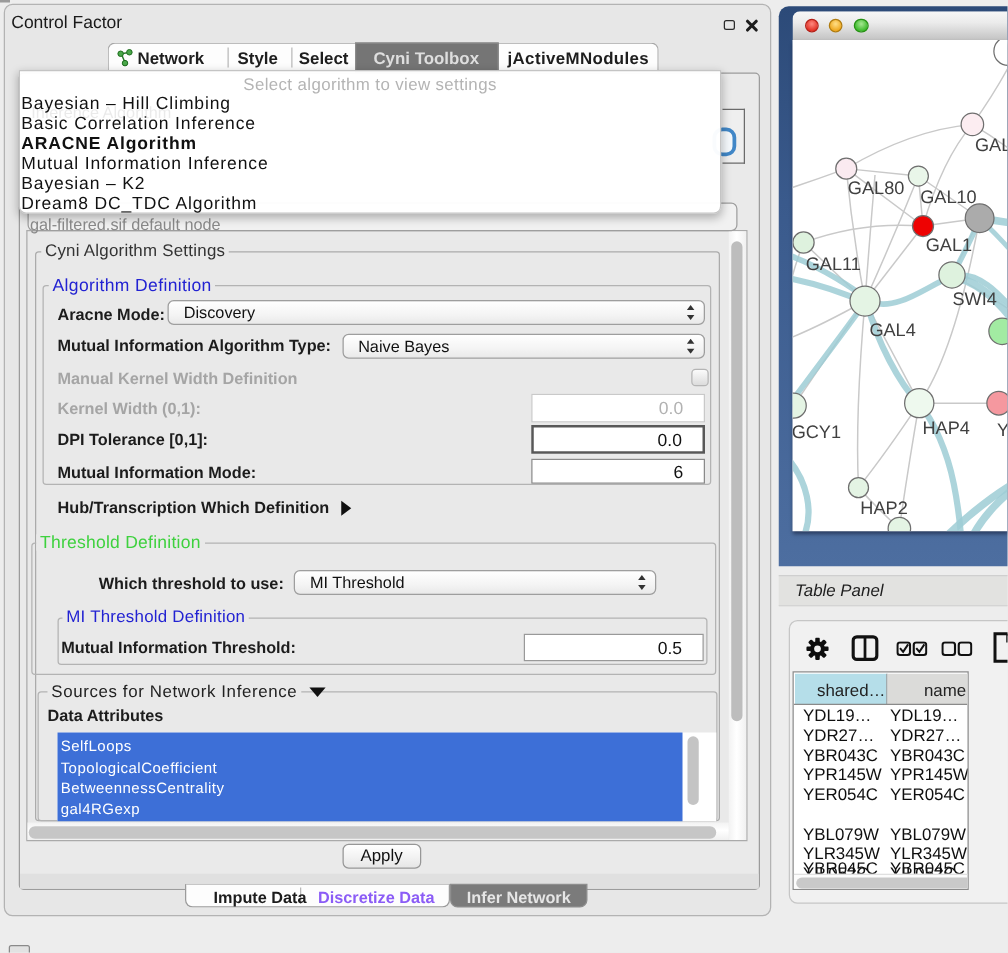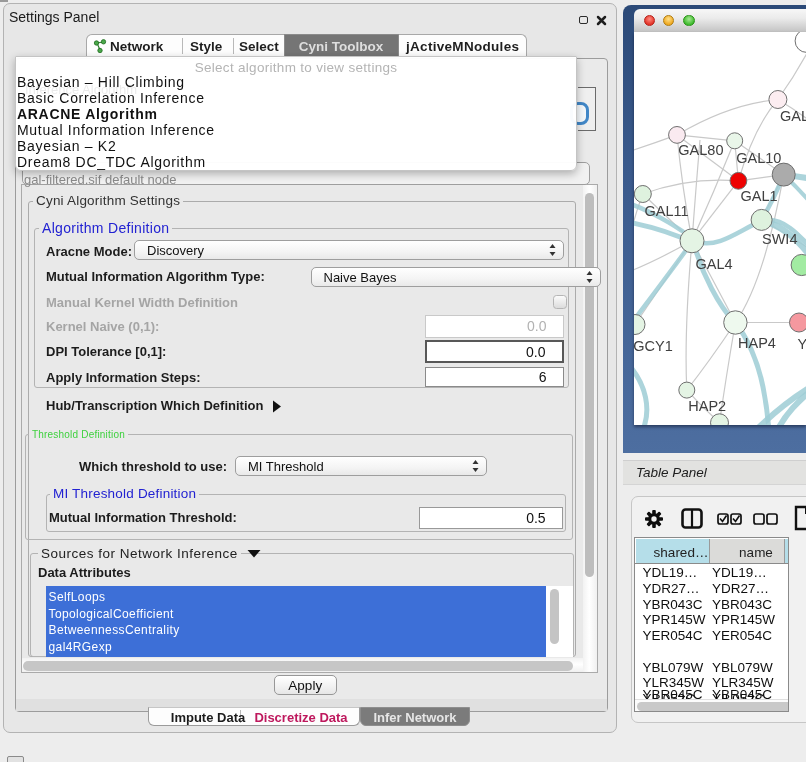--- a/index.html
+++ b/index.html
@@ -20,21 +20,21 @@
   .trow i:nth-child(2){left:77.5px;}
   .trow i:nth-child(3){left:156.9px;}
 </style>
 </head>
 <body>
 
 <div class="abs" style="left:0;top:0;width:8px;height:2px;background:#9a9a9a;"></div>
 
 <div class="abs" id="cpwin" style="left:3px;top:3px;width:614px;height:730px;background:#e7e7e7;border:1px solid #b3b3b3;border-radius:7px;box-sizing:border-box;">
 </div>
-<div class="abs" style="left:9px;top:8.5px;font-size:14px;color:#1a1a1a;">Settings Panel</div>
+<div class="abs" style="left:9px;top:8.5px;font-size:14px;color:#1a1a1a;">Control Factor</div>
 
 <div class="abs" style="left:579px;top:15.5px;width:6.8px;height:6.8px;border:1.5px solid #2b2b2b;border-radius:2px;"></div>
 <svg class="abs" style="left:595.5px;top:15px;" width="11" height="11" viewBox="0 0 11 11">
  <path d="M2 2 L9 9 M9 2 L2 9" stroke="#1d1d1d" stroke-width="2.5" stroke-linecap="round"></path>
 </svg>
 
 <div class="abs" style="left:14.5px;top:57.5px;width:593px;height:654px;background:#eaeaea;border:1px solid #9c9c9c;border-radius:4px;box-sizing:border-box;"></div>
 <div class="abs" style="left:15.5px;top:698.5px;width:591px;height:12.5px;background:#e0e0e0;"></div>
 
 <div class="abs" style="left:86px;top:34px;width:441px;height:24px;background:#fdfdfd;border:1px solid #a8a8a8;border-bottom:none;border-radius:6px 6px 0 0;box-sizing:border-box;"></div>
@@ -75,51 +75,51 @@
 
 <div class="abs lbl" style="left:46px;top:243.5px;">Aracne Mode:</div>
 <div class="combo" style="left:134px;top:239.5px;width:429.5px;height:20.5px;">
   <span class="ct">Discovery</span>
   <svg class="ar" viewBox="0 0 7 12">
       <path d="M3.5 0 L6.5 4 H0.5 Z" fill="#333"></path>
       <path d="M3.5 12 L6.5 8 H0.5 Z" fill="#333"></path>
     </svg>
 </div>
 <div class="abs lbl" style="left:46px;top:269px;">Mutual Information Algorithm Type:</div>
-<div class="combo" style="left:273.5px;top:266.5px;width:290px;height:20.5px;margin-left:37px;">
+<div class="combo" style="left:273.5px;top:266.5px;width:290px;height:20.5px;">
   <span class="ct">Naive Bayes</span>
   <svg class="ar" viewBox="0 0 7 12">
       <path d="M3.5 0 L6.5 4 H0.5 Z" fill="#333"></path>
       <path d="M3.5 12 L6.5 8 H0.5 Z" fill="#333"></path>
     </svg>
 </div>
 <div class="abs lbl dis" style="left:46px;top:294.5px;">Manual Kernel Width Definition</div>
 <div class="abs" style="left:553px;top:295px;width:14px;height:14px;border:1px solid #b5b5b5;border-radius:3.5px;background:linear-gradient(#fbfbfb,#dcdcdc);box-sizing:border-box;"></div>
-<div class="abs lbl dis" style="left:46px;top:318.5px;">Kernel Naive (0,1):</div>
+<div class="abs lbl dis" style="left:46px;top:318.5px;">Kernel Width (0,1):</div>
 <div class="fld" style="left:424.5px;top:314.5px;width:139px;height:23.5px;border:1px solid #c9c9c9;">
     <span style="color:#b2b2b2;">0.0</span>
   </div>
 <div class="abs lbl" style="left:46px;top:343.5px;">DPI Tolerance [0,1]:</div>
 <div class="fld" style="left:424.5px;top:340px;width:139px;height:23px;border:2px solid #585858;">
     <span style="color:#111;">0.0</span>
   </div>
-<div class="abs lbl" style="left:46px;top:369.5px;">Apply Information Steps:</div>
+<div class="abs lbl" style="left:46px;top:369.5px;">Mutual Information Mode:</div>
 <div class="fld" style="left:424.5px;top:366.5px;width:139px;height:20.5px;border:1px solid #8a8a8a;">
     <span style="color:#111;">6</span>
   </div>
 
 <div class="abs lbl" style="left:46px;top:398.3px;">Hub/Transcription Which Definition</div>
 <svg class="abs" style="left:272px;top:400px;" width="10" height="13" viewBox="0 0 10 13">
     <path d="M1 0.5 L9 6.5 L1 12.5 Z" fill="#111"></path>
   </svg>
 
 <div class="gb" style="left:25px;top:433.5px;width:547.5px;height:106px;border-color:#b3b3b3;"></div>
-<div class="gl" style="left:29px;top:433.5px;color:#3ed13e;font-size:10px;letter-spacing:0.2px;">Threshold Definition</div>
+<div class="gl" style="left:29px;top:433.5px;color:#3ed13e;font-size:14px;letter-spacing:0.2px;">Threshold Definition</div>
 <div class="abs lbl" style="left:79px;top:458.5px;">Which threshold to use:</div>
-<div class="combo" style="left:235px;top:456px;width:252px;height:20px;">
+<div class="combo" style="left:235px;top:456px;width:290px;height:20px;">
   <span class="ct">MI Threshold</span>
   <svg class="ar" viewBox="0 0 7 12">
       <path d="M3.5 0 L6.5 4 H0.5 Z" fill="#333"></path>
       <path d="M3.5 12 L6.5 8 H0.5 Z" fill="#333"></path>
     </svg>
 </div>
 <div class="gb" style="left:45.5px;top:493.5px;width:520.5px;height:38px;border-color:#b3b3b3;"></div>
 <div class="gl" style="left:50px;top:493px;color:#2222d2;font-size:13.5px;letter-spacing:0.2px;">MI Threshold Definition</div>
 <div class="abs lbl" style="left:49px;top:510px;">Mutual Information Threshold:</div>
 <div class="fld" style="left:418.6px;top:507px;width:144px;height:22px;border:1px solid #999;">
@@ -152,21 +152,21 @@
 Dream8 DC_TDC Algorithm</div>
 
 <div class="abs" style="left:274px;top:675px;width:62.5px;height:19.5px;border:1px solid #979797;border-radius:5px;background:linear-gradient(#ffffff,#f2f2f2 55%,#e6e6e6);box-sizing:border-box;text-align:center;">
   <span style="font-size:13.5px;color:#111;line-height:18px;">Apply</span>
 </div>
 
 <div class="abs" style="left:148px;top:706.5px;width:212px;height:19.5px;background:#fdfdfd;border:1px solid #9b9b9b;border-top:1px solid #c6c6c6;border-radius:0 0 6px 6px;box-sizing:border-box;"></div>
 <div class="abs" style="left:240px;top:710px;width:1px;height:13px;background:#b9b9b9;"></div>
 <div class="abs" style="left:360px;top:706.5px;width:110px;height:19.5px;background:#7b7b7b;border:1px solid #8e8e8e;border-radius:0 0 6px 6px;box-sizing:border-box;"></div>
 <div class="abs" style="left:194px;top:709.5px;transform:translateX(-50%);font-size:13px;font-weight:600;color:#1c1c1c;padding-left:28px;">Impute Data</div>
-<div class="abs" style="left:301px;top:709.5px;transform:translateX(-50%);font-size:13px;font-weight:600;color:#be185d;">Discretize Data</div>
+<div class="abs" style="left:301px;top:709.5px;transform:translateX(-50%);font-size:13px;font-weight:600;color:#8b5cf6;">Discretize Data</div>
 <div class="abs" style="left:415px;top:709.5px;transform:translateX(-50%);font-size:13px;font-weight:600;color:#e6e6e6;">Infer Network</div>
 
 <div class="abs" style="left:622.5px;top:4.5px;width:190px;height:448px;background:linear-gradient(180deg,#2c4a78 0%,#3a5a8c 35%,#4d6ea0 100%);border-radius:8px 0 0 0;"></div>
 <div class="abs" style="left:634px;top:9px;width:172px;height:22.5px;background:linear-gradient(#f7f7f7,#ebebeb 40%,#c3c3c3);border-bottom:1px solid #858585;border-radius:6px 0 0 0;"></div>
 <div class="abs" style="left:643.5px;top:14.9px;width:11.2px;height:11.2px;border-radius:50%;background:radial-gradient(circle at 50% 35%,#ff8a80,#e33428 70%);border:1px solid #b52018;box-sizing:border-box;"></div>
 <div class="abs" style="left:663.2px;top:14.9px;width:11.2px;height:11.2px;border-radius:50%;background:radial-gradient(circle at 50% 35%,#ffe08a,#efa921 70%);border:1px solid #b07c10;box-sizing:border-box;"></div>
 <div class="abs" style="left:683.4px;top:14.9px;width:11.2px;height:11.2px;border-radius:50%;background:radial-gradient(circle at 50% 35%,#a8e894,#3fbb2e 70%);border:1px solid #269114;box-sizing:border-box;"></div>
 
 <div class="abs" style="left:634px;top:31.5px;width:172px;height:393px;background:#fff;overflow:hidden;box-shadow:0 2px 3px rgba(0,0,20,0.45);">
 <svg width="185" height="393" viewBox="0 0 185 393" style="position:absolute;left:0;top:0;">
@@ -294,21 +294,21 @@
 </svg>
 <svg class="abs" style="left:753px;top:512.5px;" width="25" height="12" viewBox="0 0 25 12">
   <rect x="1" y="1" width="10" height="10" rx="2" fill="none" stroke="#111" stroke-width="1.7"></rect>
   <rect x="14" y="1" width="10" height="10" rx="2" fill="none" stroke="#111" stroke-width="1.7"></rect>
 </svg>
 <svg class="abs" style="left:794px;top:505px;" width="20" height="26" viewBox="0 0 20 26">
   <path d="M2 2 L12 2 L18 8 L18 24 L2 24 Z" fill="none" stroke="#111" stroke-width="2.4"></path>
   <path d="M12 2 L12 8 L18 8" fill="none" stroke="#111" stroke-width="2"></path>
 </svg>
 
-<div class="abs" style="left:633.5px;top:536.5px;width:155px;height:175.5px;background:#fff;border:1px solid #8a8a8a;box-sizing:border-box;overflow:hidden;">
+<div class="abs" style="left:633.5px;top:536.5px;width:141px;height:175.5px;background:#fff;border:1px solid #8a8a8a;box-sizing:border-box;overflow:hidden;">
   <div style="position:absolute;left:1.5px;top:1px;width:74.3px;height:25.8px;background:#b5dee9;border-right:1px solid #9a9a9a;box-sizing:border-box;"></div>
   <div style="position:absolute;left:75.8px;top:1px;width:74.4px;height:25.8px;background:#dbdbd9;border-right:1px solid #9a9a9a;box-sizing:border-box;"></div>
   <div style="position:absolute;left:150.2px;top:1px;width:25px;height:25.8px;background:#b5dee9;"></div>
   <div style="position:absolute;left:0;top:1px;width:100%;height:25.8px;border-bottom:1px solid #8a8a8a;box-sizing:border-box;"></div>
   <div style="position:absolute;left:46.5px;top:7px;transform:translateX(-50%);font-size:13.5px;color:#222;">shared…</div>
   <div style="position:absolute;left:121.5px;top:7px;transform:translateX(-50%);font-size:13.5px;color:#222;">name</div>
   <div class="trow" style="top:27.6px;">
       <i>YDL19…</i>
       <i>YDL19…</i>
       <i>13</i>

